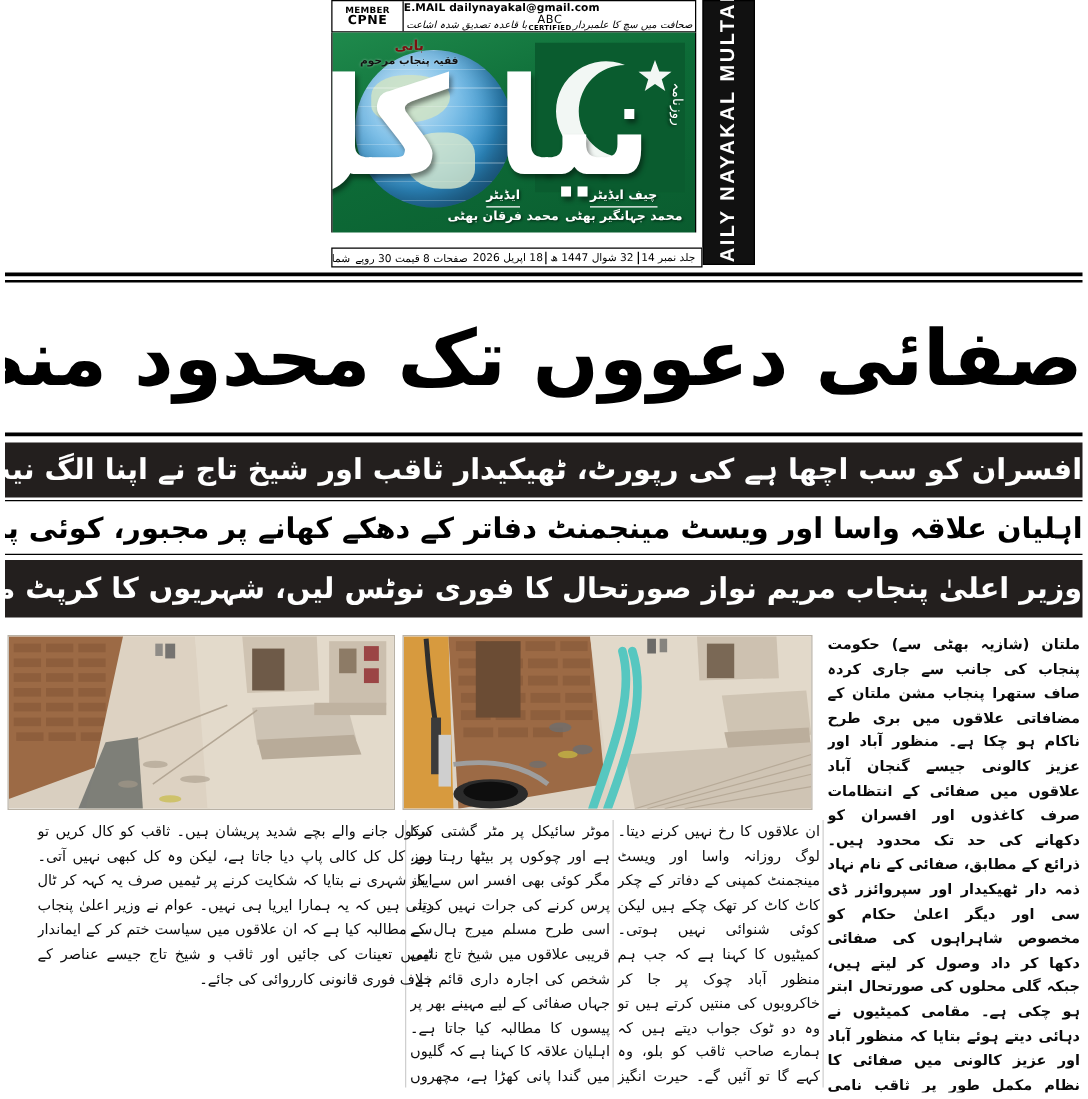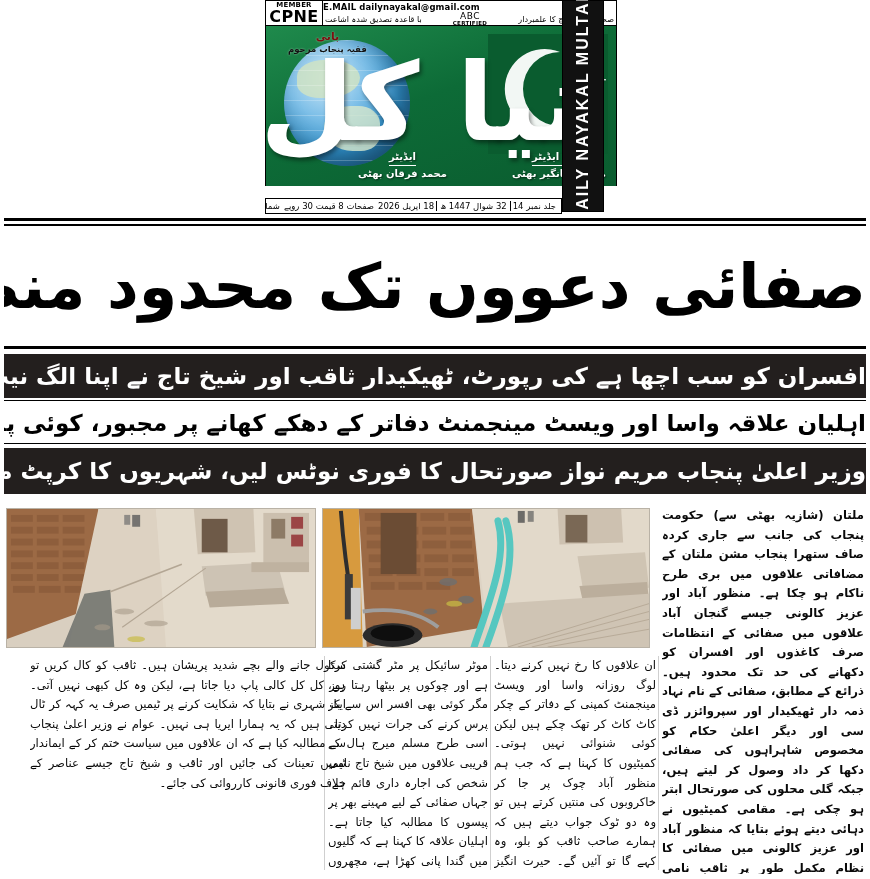--- a/index.html
+++ b/index.html
@@ -20,21 +20,21 @@
     width: 870px;
     height: 879px;
     background: #fff;
   }
 
   
   .masthead-wrap {
     position: absolute;
     left: 265px;
     top: 0;
-    width: 352px;
+    width: 292px;
     height: 212px;
   }
   .masthead-topbar {
     position: relative;
     height: 26px;
     border: 1.5px solid #000;
     box-sizing: border-box;
     background: #fff;
     display: flex;
     align-items: stretch;
@@ -49,21 +49,21 @@
     line-height: 1;
     padding: 1px 0;
   }
   .member-cpne .m1 {
     font-size: 7px;
     font-weight: bold;
     letter-spacing: .2px;
     color: #000;
   }
   .member-cpne .m2 {
-    font-size: 16px;
+    font-size: 10px;
     font-weight: bold;
     letter-spacing: .4px;
     color: #000;
   }
   .topbar-mid {
     flex: 1;
     position: relative;
   }
   .email-line {
     position: absolute;
@@ -97,20 +97,21 @@
   .abc-block .cert {
     font-size: 5.5px;
     font-weight: bold;
     letter-spacing: .3px;
   }
   .ur-small {
     font-size: 8px;
     direction: rtl;
     white-space: nowrap;
     font-family: "DejaVu Sans", sans-serif;
+    font-style: italic;
   }
 
   .masthead-body {
     position: relative;
     height: 160px;
     border-left: 1.5px solid #000;
     border-right: 1.5px solid #000;
     box-sizing: border-box;
     background: linear-gradient(160deg, #1f8a4c 0%, #0d6b37 45%, #0a5c2f 100%);
     overflow: hidden;

